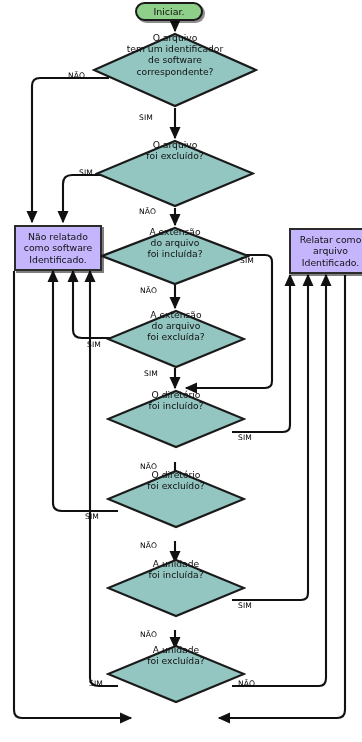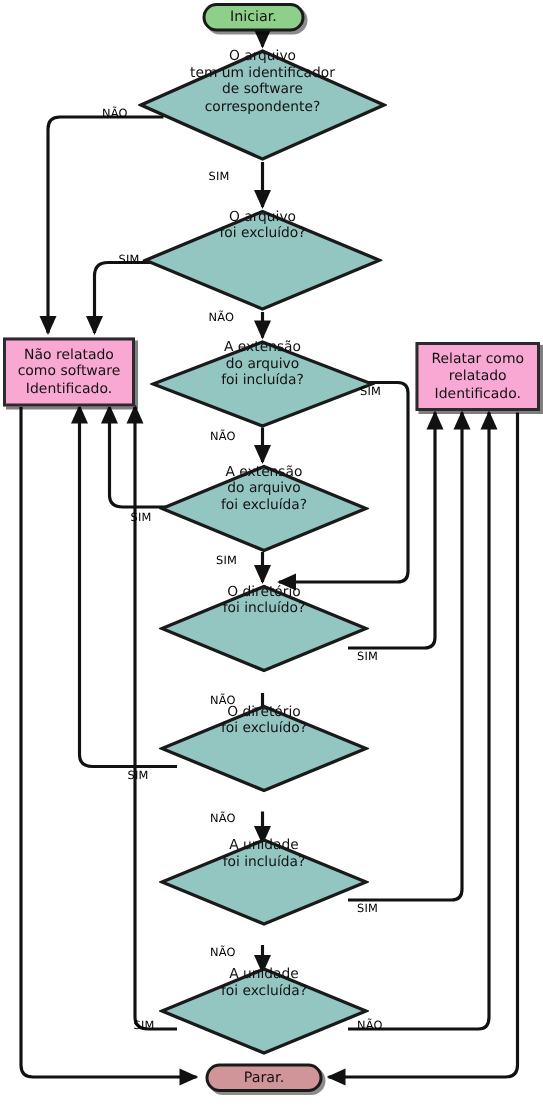--- a/index.html
+++ b/index.html
@@ -15,26 +15,27 @@
     display:flex;align-items:center;justify-content:center;
     font-size:9.5px;color:#111;
     box-shadow:2px 2px 0 rgba(0,0,0,.45);
   }
   .term.start{background:#8ed08a;}
   .term.stop{background:#cf9599;}
 
   
   .box{
     border:2px solid #2b2b2b;
-    background:#f9a8d4;
+    background:#c4b5fd;
     display:flex;align-items:center;justify-content:center;
     text-align:center;
     font-size:9.3px;line-height:11.4px;color:#111;
     box-shadow:2px 2px 0 rgba(0,0,0,.5);
     padding:2px 3px;
+    margin-left:12px;
   }
 
   
   .dia{ }
   .dia .shape{
     position:absolute;left:0;top:0;width:100%;height:100%;
   }
   .dia .txt{
     position:absolute;left:0;top:0;width:100%;height:100%;
     display:flex;justify-content:center;
@@ -127,21 +128,21 @@
   </div>
 
   <div class="node box" style="left:2px;top:225px;width:88px;height:46px;">
     <span style="white-space:pre-line">Não relatado
 como software
 Identificado.</span>
   </div>
 
   <div class="node box" style="left:277px;top:228px;width:83px;height:46px;">
     <span style="white-space:pre-line">Relatar como
-relatado
+arquivo
 Identificado.</span>
   </div>
 
   <div class="node dia" style="left:100px;top:226px;width:150px;height:60px;">
     <svg class="shape" viewBox="0 0 150 60">
       <polygon points="75,2 148,30 75,58 2,30" fill="#93c5c1" stroke="#1a1a1a" stroke-width="2.2"></polygon>
     </svg>
     <div class="txt">
         <span style="white-space:pre-line">A extensão
 do arquivo
@@ -193,23 +194,20 @@
   <div class="node dia" style="left:106px;top:644px;width:140px;height:60px;">
     <svg class="shape" viewBox="0 0 140 60">
       <polygon points="70,2 138,30 70,58 2,30" fill="#93c5c1" stroke="#1a1a1a" stroke-width="2.2"></polygon>
     </svg>
     <div class="txt">
         <span style="white-space:pre-line">A unidade
 foi excluída?</span>
       </div>
   </div>
 
-  <div class="node term stop" style="left:137px;top:709px;width:78px;height:19px;">
-    <span>Parar.</span>
-  </div>
 
   <span class="edgelabel" style="left:68px;top:71px;">NÃO</span>
   <span class="edgelabel" style="left:139px;top:113px;">SIM</span>
   <span class="edgelabel" style="left:79px;top:168px;">SIM</span>
   <span class="edgelabel" style="left:139px;top:207px;">NÃO</span>
   <span class="edgelabel" style="left:240px;top:256px;">SIM</span>
   <span class="edgelabel" style="left:140px;top:286px;">NÃO</span>
   <span class="edgelabel" style="left:87px;top:340px;">SIM</span>
   <span class="edgelabel" style="left:144px;top:369px;">SIM</span>
   <span class="edgelabel" style="left:238px;top:433px;">SIM</span>

